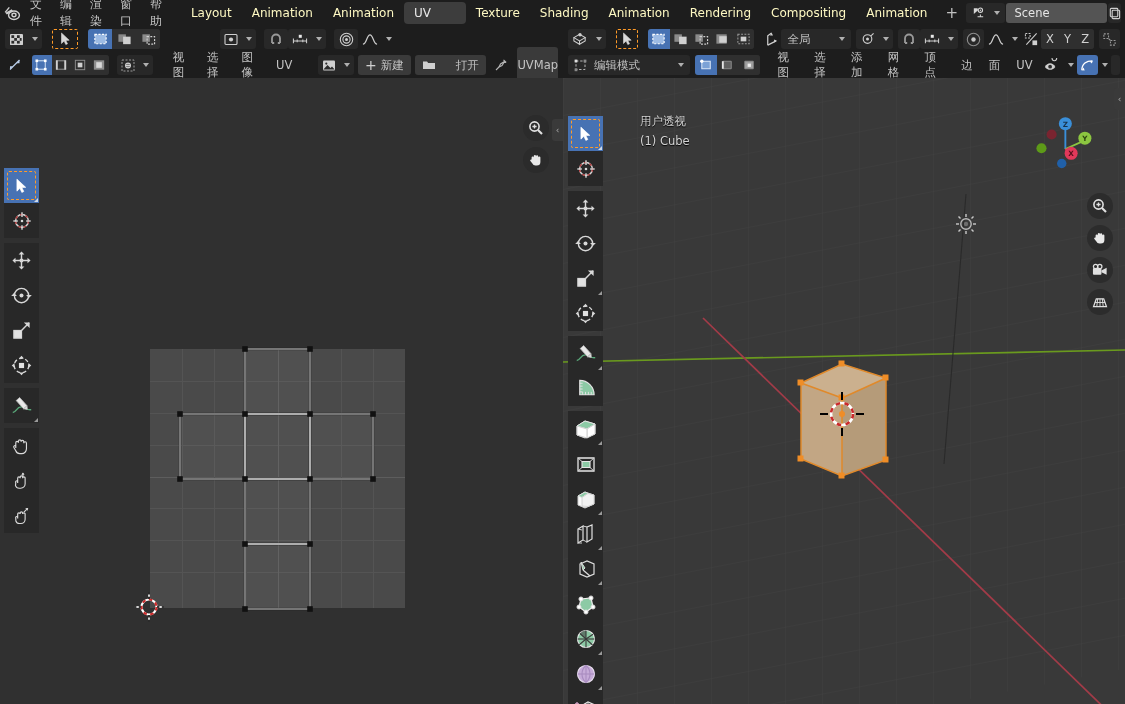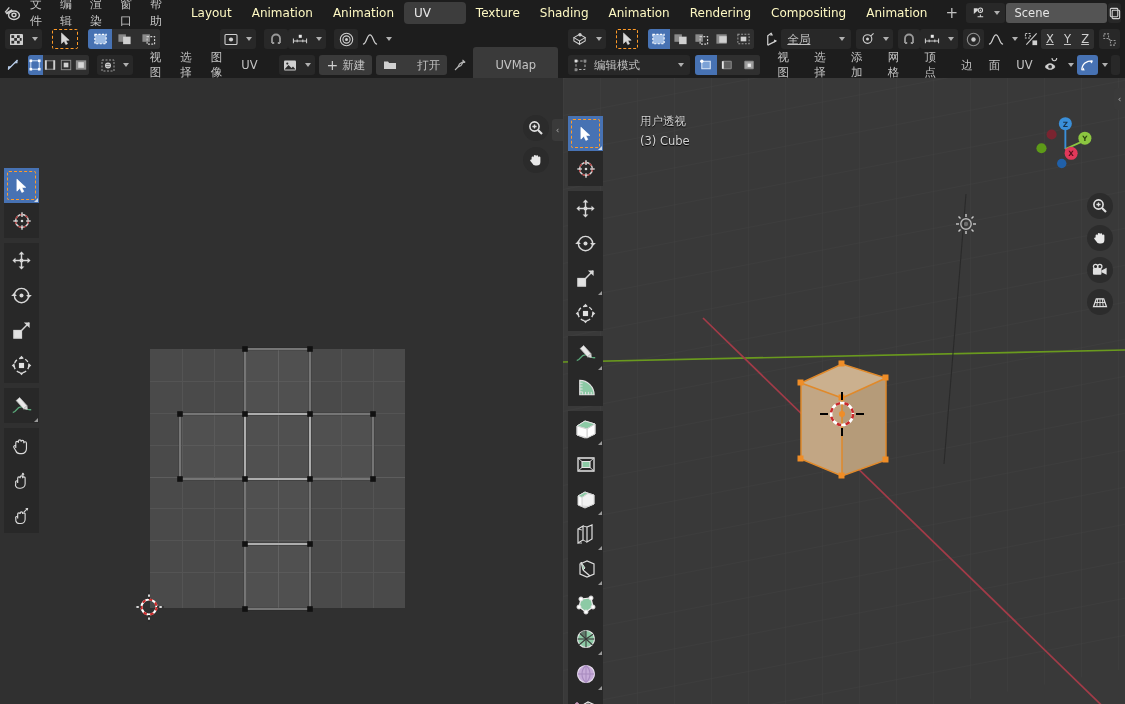--- a/index.html
+++ b/index.html
@@ -71,21 +71,21 @@
   .dashsel { position:absolute; left:3px; top:3px; right:3px; bottom:3px;
              border:1.5px dashed #ff9b28; border-radius:2px;}
 
   
   .navbtn { width:26px;height:26px;border-radius:50%;background:#2a2a2ae0;
             display:flex;align-items:center;justify-content:center;}
 
   
   #vp { position:absolute; left:563px; top:26px; width:562px; height:678px; background:#393939;}
   #vphdr1 { position:absolute; left:0; top:0; width:562px; height:26px;
-            background:#1d1d1d; display:flex; align-items:center; padding:0 5px;text-decoration:underline;}
+            background:#1d1d1d; display:flex; align-items:center; padding:0 5px;}
   #vphdr2 { position:absolute; left:0; top:26px; width:562px; height:26px;
             background:#1d1d1d; display:flex; align-items:center; padding:0 5px;}
   #vpcanvas { position:absolute; left:0; top:52px; width:562px; height:626px;
               background:#393939; overflow:hidden;}
   #vptools { position:absolute; left:5px; top:38px; width:35px;
              display:flex; flex-direction:column;}
   #vptext { position:absolute; left:77px; top:33px; font-size:11.5px;
             color:#d4d4d4; line-height:20px; text-shadow:0 1px 1px #000;}
   #gizmo { position:absolute; right:22px; top:33px; width:76px; height:76px;}
   #vpnav { position:absolute; right:12px; top:115px; display:flex;
@@ -344,21 +344,21 @@
     </div>
     <div class="sep" style="width:6px"></div>
     <div class="btn flat" style="width:22px;padding:0;">
       <svg width="14" height="14" viewBox="0 0 14 14">
         <path d="M9.5 1.8 L12.2 4.5 M10.8 3.2 L6.5 6 L5 9 L8 7.5 L10.8 3.2" fill="none" stroke="#b5b5b5" stroke-width="1.1"></path>
         <path d="M5 9 L2 12" stroke="#b5b5b5" stroke-width="1.1"></path>
           </svg>
     </div>
 
     <div style="width:10px"></div>
-    <div class="btn" style="background:#3a3a3a;padding:0 22px;height:36px;">UVMap</div>
+    <div class="btn" style="background:#3a3a3a;padding:0 0;height:36px;">UVMap</div>
   </div>
 
   <div id="uvcanvas">
 
     <div id="uvimg">
       <div class="gl" style="left:0;top:31.875px;width:255px;height:1px;"></div>
       <div class="gl" style="left:0;top:63.75px;width:255px;height:1px;"></div>
       <div class="gl" style="left:0;top:95.625px;width:255px;height:1px;"></div>
       <div class="glmaj" style="left:0;top:128px;width:255px;height:1px;"></div>
       <div class="gl" style="left:0;top:159.375px;width:255px;height:1px;"></div>
@@ -826,21 +826,21 @@
           <path d="M-7.5 -7.5 l2 2"></path>
               <path d="M5.5 5.5 l2 2"></path>
           <path d="M7.5 -7.5 l-2 2"></path>
               <path d="M-5.5 5.5 l-2 2"></path>
         </g>
       </g>
     </svg>
 
     <div id="vptext">
       <div>用户透视</div>
-      <div>(3) Cube</div>
+      <div>(1) Cube</div>
     </div>
 
     <svg id="gizmo" viewBox="0 0 105 100">
       <g stroke-width="2.6" fill="none">
         <path d="M53 50 L53 22" stroke="#3a8fd9"></path>
         <path d="M53 50 L80 38" stroke="#8cc640"></path>
         <path d="M53 50 L62 58" stroke="#e2385a"></path>
       </g>
       <circle cx="34" cy="30" r="7" fill="#7a2430"></circle>
       <circle cx="20" cy="49" r="7" fill="#5d9a18"></circle>

